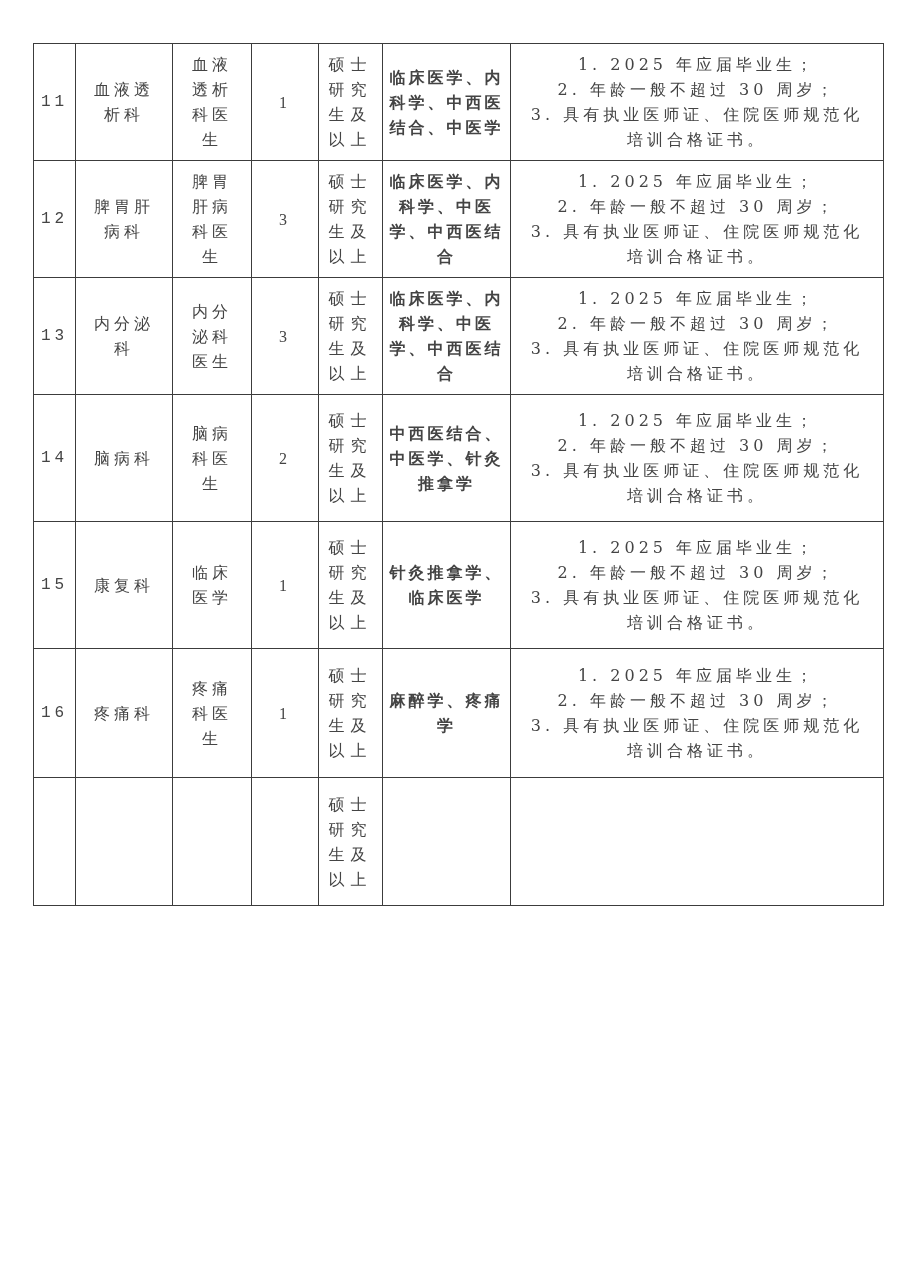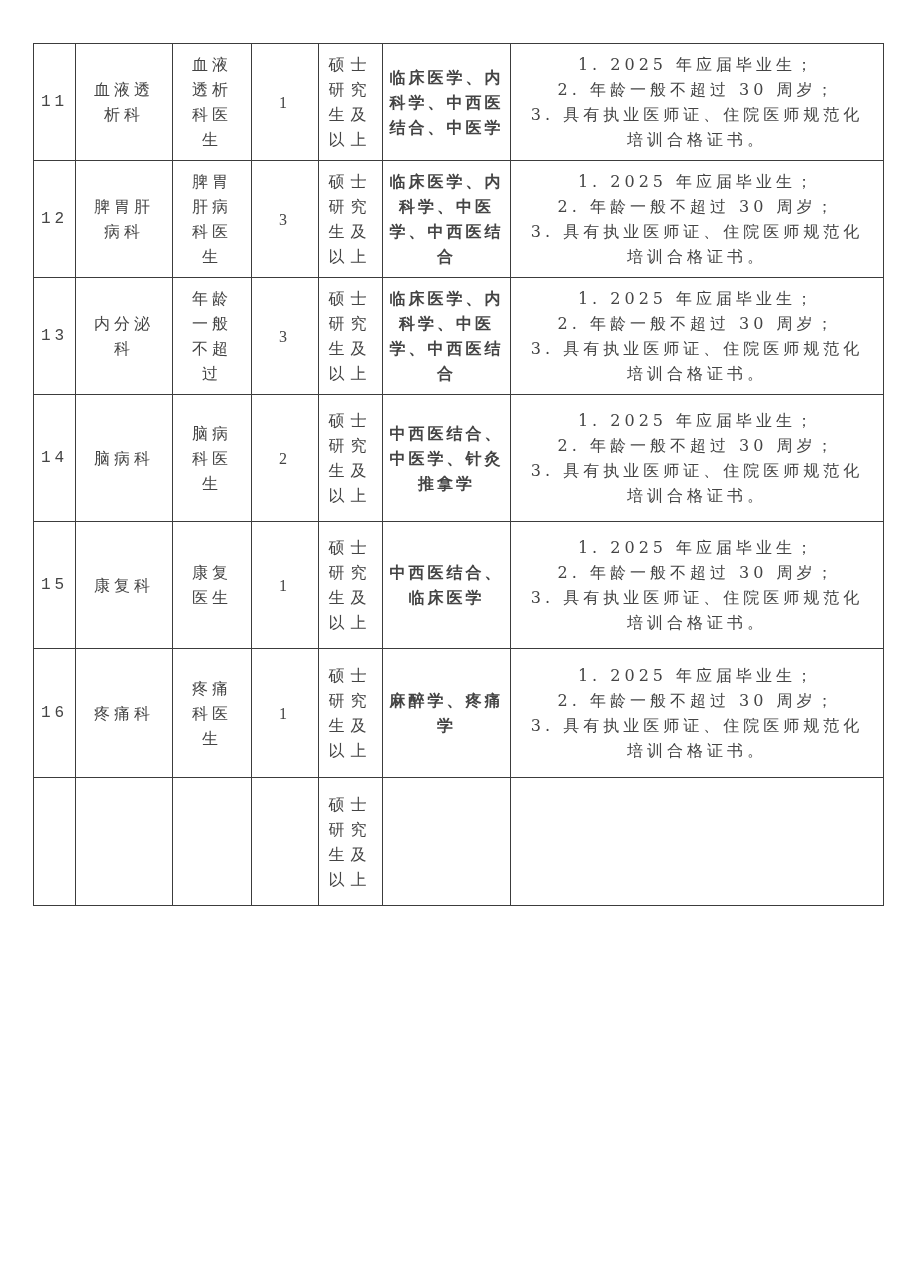--- a/index.html
+++ b/index.html
@@ -106,21 +106,21 @@
       <span class="line">1. 2025 年应届毕业生；</span>
       <span class="line">2. 年龄一般不超过 30 周岁；</span>
       <span class="line">3. 具有执业医师证、住院医师规范化</span>
       <span class="line">培训合格证书。</span>
     </td>
   </tr>
 
   <tr class="r-13">
     <td class="c-no"><span>13</span></td>
     <td class="c-dept"><span class="txt">内分泌科</span></td>
-    <td class="c-post"><span class="txt">年龄一般不超过</span></td>
+    <td class="c-post"><span class="txt">内分泌科医生</span></td>
     <td class="c-count"><span>3</span></td>
     <td class="c-edu"><span class="txt">硕士研究生及以上</span></td>
     <td class="c-major"><span class="txt">临床医学、内科学、中医学、中西医结合</span></td>
     <td class="c-req">
       <span class="line">1. 2025 年应届毕业生；</span>
       <span class="line">2. 年龄一般不超过 30 周岁；</span>
       <span class="line">3. 具有执业医师证、住院医师规范化</span>
       <span class="line">培训合格证书。</span>
     </td>
   </tr>
@@ -136,24 +136,24 @@
       <span class="line">1. 2025 年应届毕业生；</span>
       <span class="line">2. 年龄一般不超过 30 周岁；</span>
       <span class="line">3. 具有执业医师证、住院医师规范化</span>
       <span class="line">培训合格证书。</span>
     </td>
   </tr>
 
   <tr class="r-15">
     <td class="c-no"><span>15</span></td>
     <td class="c-dept"><span class="txt">康复科</span></td>
-    <td class="c-post"><span class="txt">康复医生</span></td>
+    <td class="c-post"><span class="txt">临床医学</span></td>
     <td class="c-count"><span>1</span></td>
     <td class="c-edu"><span class="txt">硕士研究生及以上</span></td>
-    <td class="c-major"><span class="txt">中西医结合、临床医学</span></td>
+    <td class="c-major"><span class="txt">针灸推拿学、临床医学</span></td>
     <td class="c-req">
       <span class="line">1. 2025 年应届毕业生；</span>
       <span class="line">2. 年龄一般不超过 30 周岁；</span>
       <span class="line">3. 具有执业医师证、住院医师规范化</span>
       <span class="line">培训合格证书。</span>
     </td>
   </tr>
 
   <tr class="r-16">
     <td class="c-no"><span>16</span></td>

